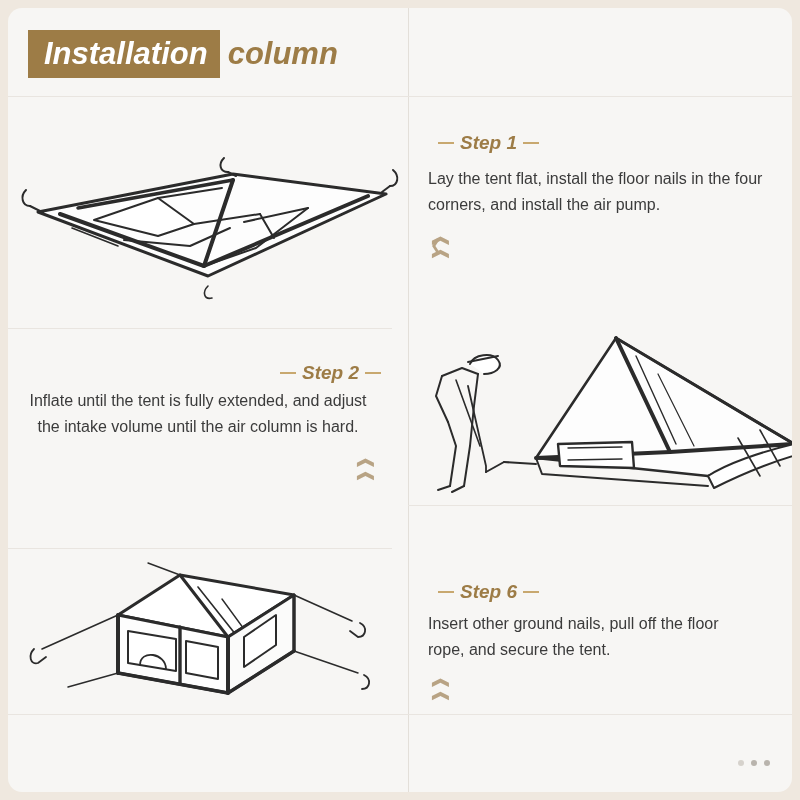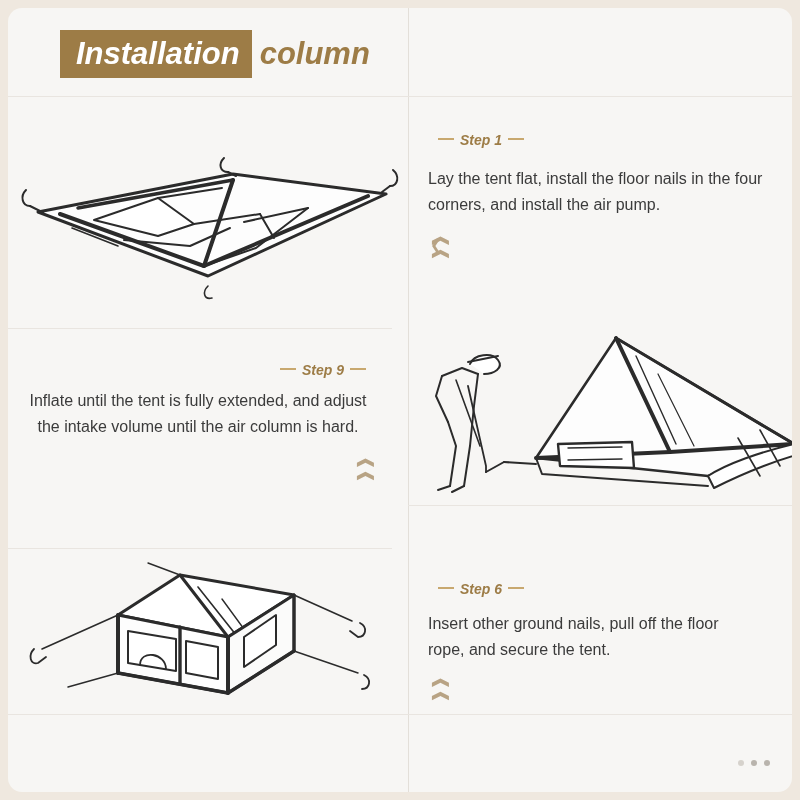--- a/index.html
+++ b/index.html
@@ -48,21 +48,20 @@
   }
 
   
   .title-wrap {
     position: absolute;
     left: 20px;
     top: 22px;
     display: flex;
     align-items: flex-start;
     height: 48px;
-    margin-left: 32px;
   }
   .title-main {
     background: #9d7c46;
     color: #ffffff;
     font-size: 31px;
     font-weight: bold;
     font-style: italic;
     line-height: 48px;
     padding: 0 12px 0 16px;
     letter-spacing: 0px;
@@ -73,21 +72,21 @@
     font-weight: bold;
     font-style: italic;
     line-height: 48px;
     padding: 0 10px 0 8px;
   }
 
   
   .step-label {
     position: absolute;
     color: #9d7c46;
-    font-size: 14px;
+    font-size: 19px;
     font-weight: bold;
     font-style: italic;
     white-space: nowrap;
   }
   .step-label .bar {
     display: inline-block;
     width: 16px;
     height: 2px;
     background: #c8a86f;
     vertical-align: 5px;
@@ -181,21 +180,21 @@
         <path d="M22 78 L34 84" stroke="#2b2b2b" stroke-width="2"></path>
         <path d="M216 30 C210 36 212 44 220 44" stroke="#2b2b2b" stroke-width="2"></path>
         <path d="M220 44 L228 48" stroke="#2b2b2b" stroke-width="2"></path>
         <path d="M385 42 C392 48 390 58 382 58" stroke="#2b2b2b" stroke-width="2"></path>
         <path d="M382 58 L374 64" stroke="#2b2b2b" stroke-width="2"></path>
         <path d="M200 158 C194 164 196 172 204 170" stroke="#2b2b2b" stroke-width="1.6"></path>
       </svg>
     </div>
 
     <div class="step-label" style="left:272px; top:354px;">
-      <span class="bar left"></span><span>Step 9</span><span class="bar right"></span>
+      <span class="bar left"></span><span>Step 2</span><span class="bar right"></span>
     </div>
     <div class="step-text" style="left:16px; top:380px; width:348px; text-align:center;">Inflate until the tent is fully extended, and adjust the intake volume until the air column is hard.</div>
     <div class="chev" style="left:345px; top:456px; transform: rotate(90deg); font-size:17px;">
       <span>❰❰</span>
     </div>
 
     <div class="illus" style="left:400px; top:318px;">
       <svg width="392" height="178" viewBox="0 0 392 178" fill="none" stroke="#2b2b2b" stroke-width="2" stroke-linecap="round" stroke-linejoin="round">
 
         <path d="M208 12 L128 132 L300 150 L386 118 Z" fill="#fdfdfd" stroke="#2b2b2b" stroke-width="2.6"></path>

